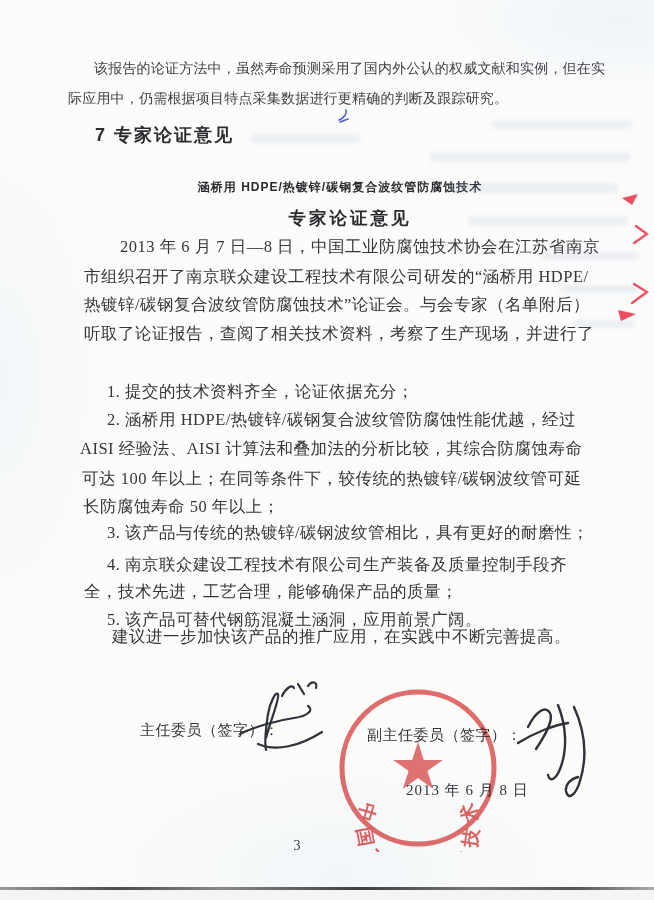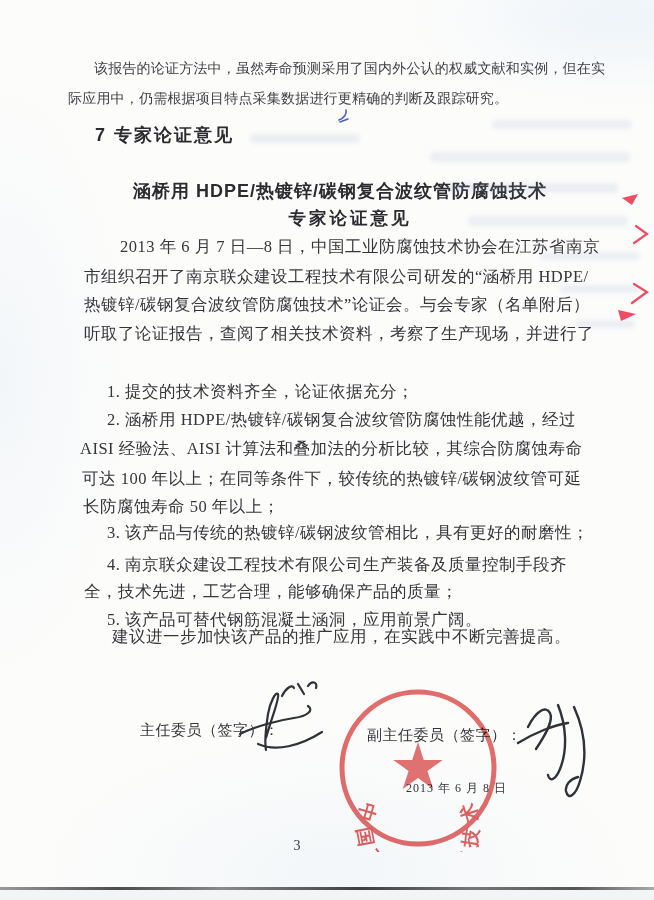--- a/index.html
+++ b/index.html
@@ -23,29 +23,29 @@
   }
   .p1{ font-size:14px; letter-spacing:0.2px; color:#3e3e44; }
   .body{ font-size:16.5px; letter-spacing:0.5px; }
   .heading{
     font-family:"Liberation Sans", sans-serif;
     font-weight:bold; font-size:18px; letter-spacing:2px; color:#2b2b30;
   }
   .title1{
     left:30px; width:620px; text-align:center;
     font-family:"Liberation Sans", sans-serif;
-    font-weight:bold; font-size:18px; letter-spacing:1px; color:#2b2b30;
+    font-weight:bold; font-size:12px; letter-spacing:1px; color:#2b2b30;
   }
   .title2{
     left:40px; width:620px; text-align:center;
     font-family:"Liberation Sans", sans-serif;
     font-weight:bold; font-size:17.5px; letter-spacing:3px; color:#2b2b30;
   }
   .siglabel{ font-size:15px; letter-spacing:0.5px; color:#34343a; z-index:3; }
-  .date{ font-size:12px; letter-spacing:1px; color:#34343a; z-index:3; }
+  .date{ font-size:15px; letter-spacing:1px; color:#34343a; z-index:3; }
   .pagenum{ left:250px; width:94px; top:838px; text-align:center; font-size:14px; color:#3a3a40; }
   .svgabs{ position:absolute; z-index:4; }
   .seal{ position:absolute; left:334px; top:684px; z-index:5; mix-blend-mode:multiply; opacity:.9; }
   .smudge{
     position:absolute; background:rgba(148,168,200,0.16);
     filter:blur(2px); border-radius:4px; z-index:1;
   }
   .scanline{
     position:absolute; left:0; top:887px; width:654px; height:3px; z-index:6;
     background:linear-gradient(90deg,#9a9a9a 0%,#4c4c4c 18%,#8a8a8a 34%,#3f3f3f 55%,#777 72%,#555 88%,#aaa 100%);

